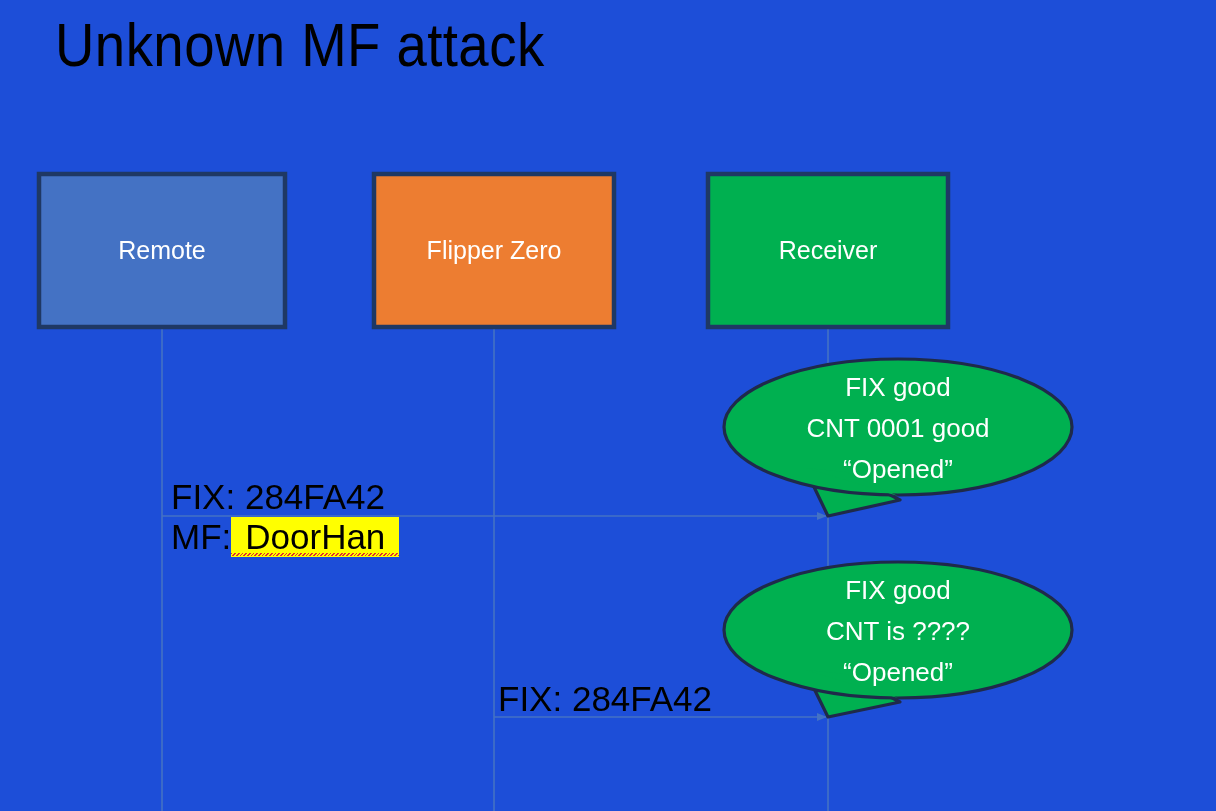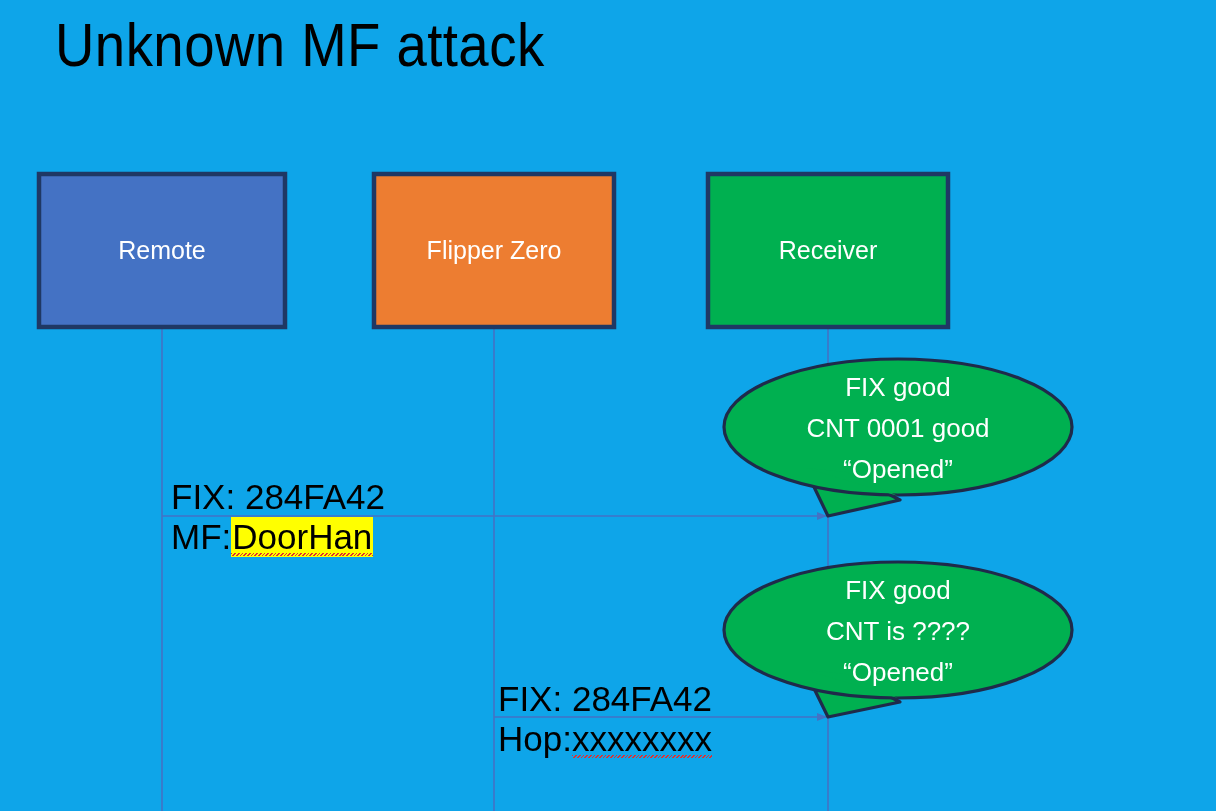--- a/index.html
+++ b/index.html
@@ -12,21 +12,21 @@
     height: 811px;
     position: relative;
     overflow: hidden;
     font-family: "Liberation Sans", sans-serif;
   }
   #slide {
     position: absolute;
     left: 0; top: 0;
     width: 1216px;
     height: 811px;
-    background: #0ea5e9;
+    background: #1d4ed8;
   }
   .title {
     position: absolute;
     left: 55px;
     top: 8px;
     font-family: "Liberation Sans", sans-serif;
     font-weight: 300;
     font-size: 62px;
     line-height: 74px;
     letter-spacing: 0.5px;
@@ -57,21 +57,21 @@
   .msg-text {
     position: absolute;
     font-family: "Liberation Sans", sans-serif;
     font-size: 35px;
     line-height: 40px;
     color: #000000;
     white-space: nowrap;
   }
   .hl {
     background: #FFFF00;
-    padding: 0 1px;
+    padding: 0 14px;
   }
   .squiggle {
     position: relative;
     display: inline-block;
   }
   .squiggle::after {
     content: "";
     position: absolute;
     left: 0;
     right: 0;
@@ -147,18 +147,15 @@
     <div>
       <span>MF:</span><span class="hl squiggle">DoorHan</span>
     </div>
   </div>
 
   <div class="msg-text" style="left:498px; top:679px;">
     <div>
       <span>FIX:</span>
       <span>284FA42</span>
     </div>
-    <div>
-      <span>Hop:</span><span class="squiggle">xxxxxxxx</span>
-    </div>
   </div>
 
 </div>
 
 </body></html>

